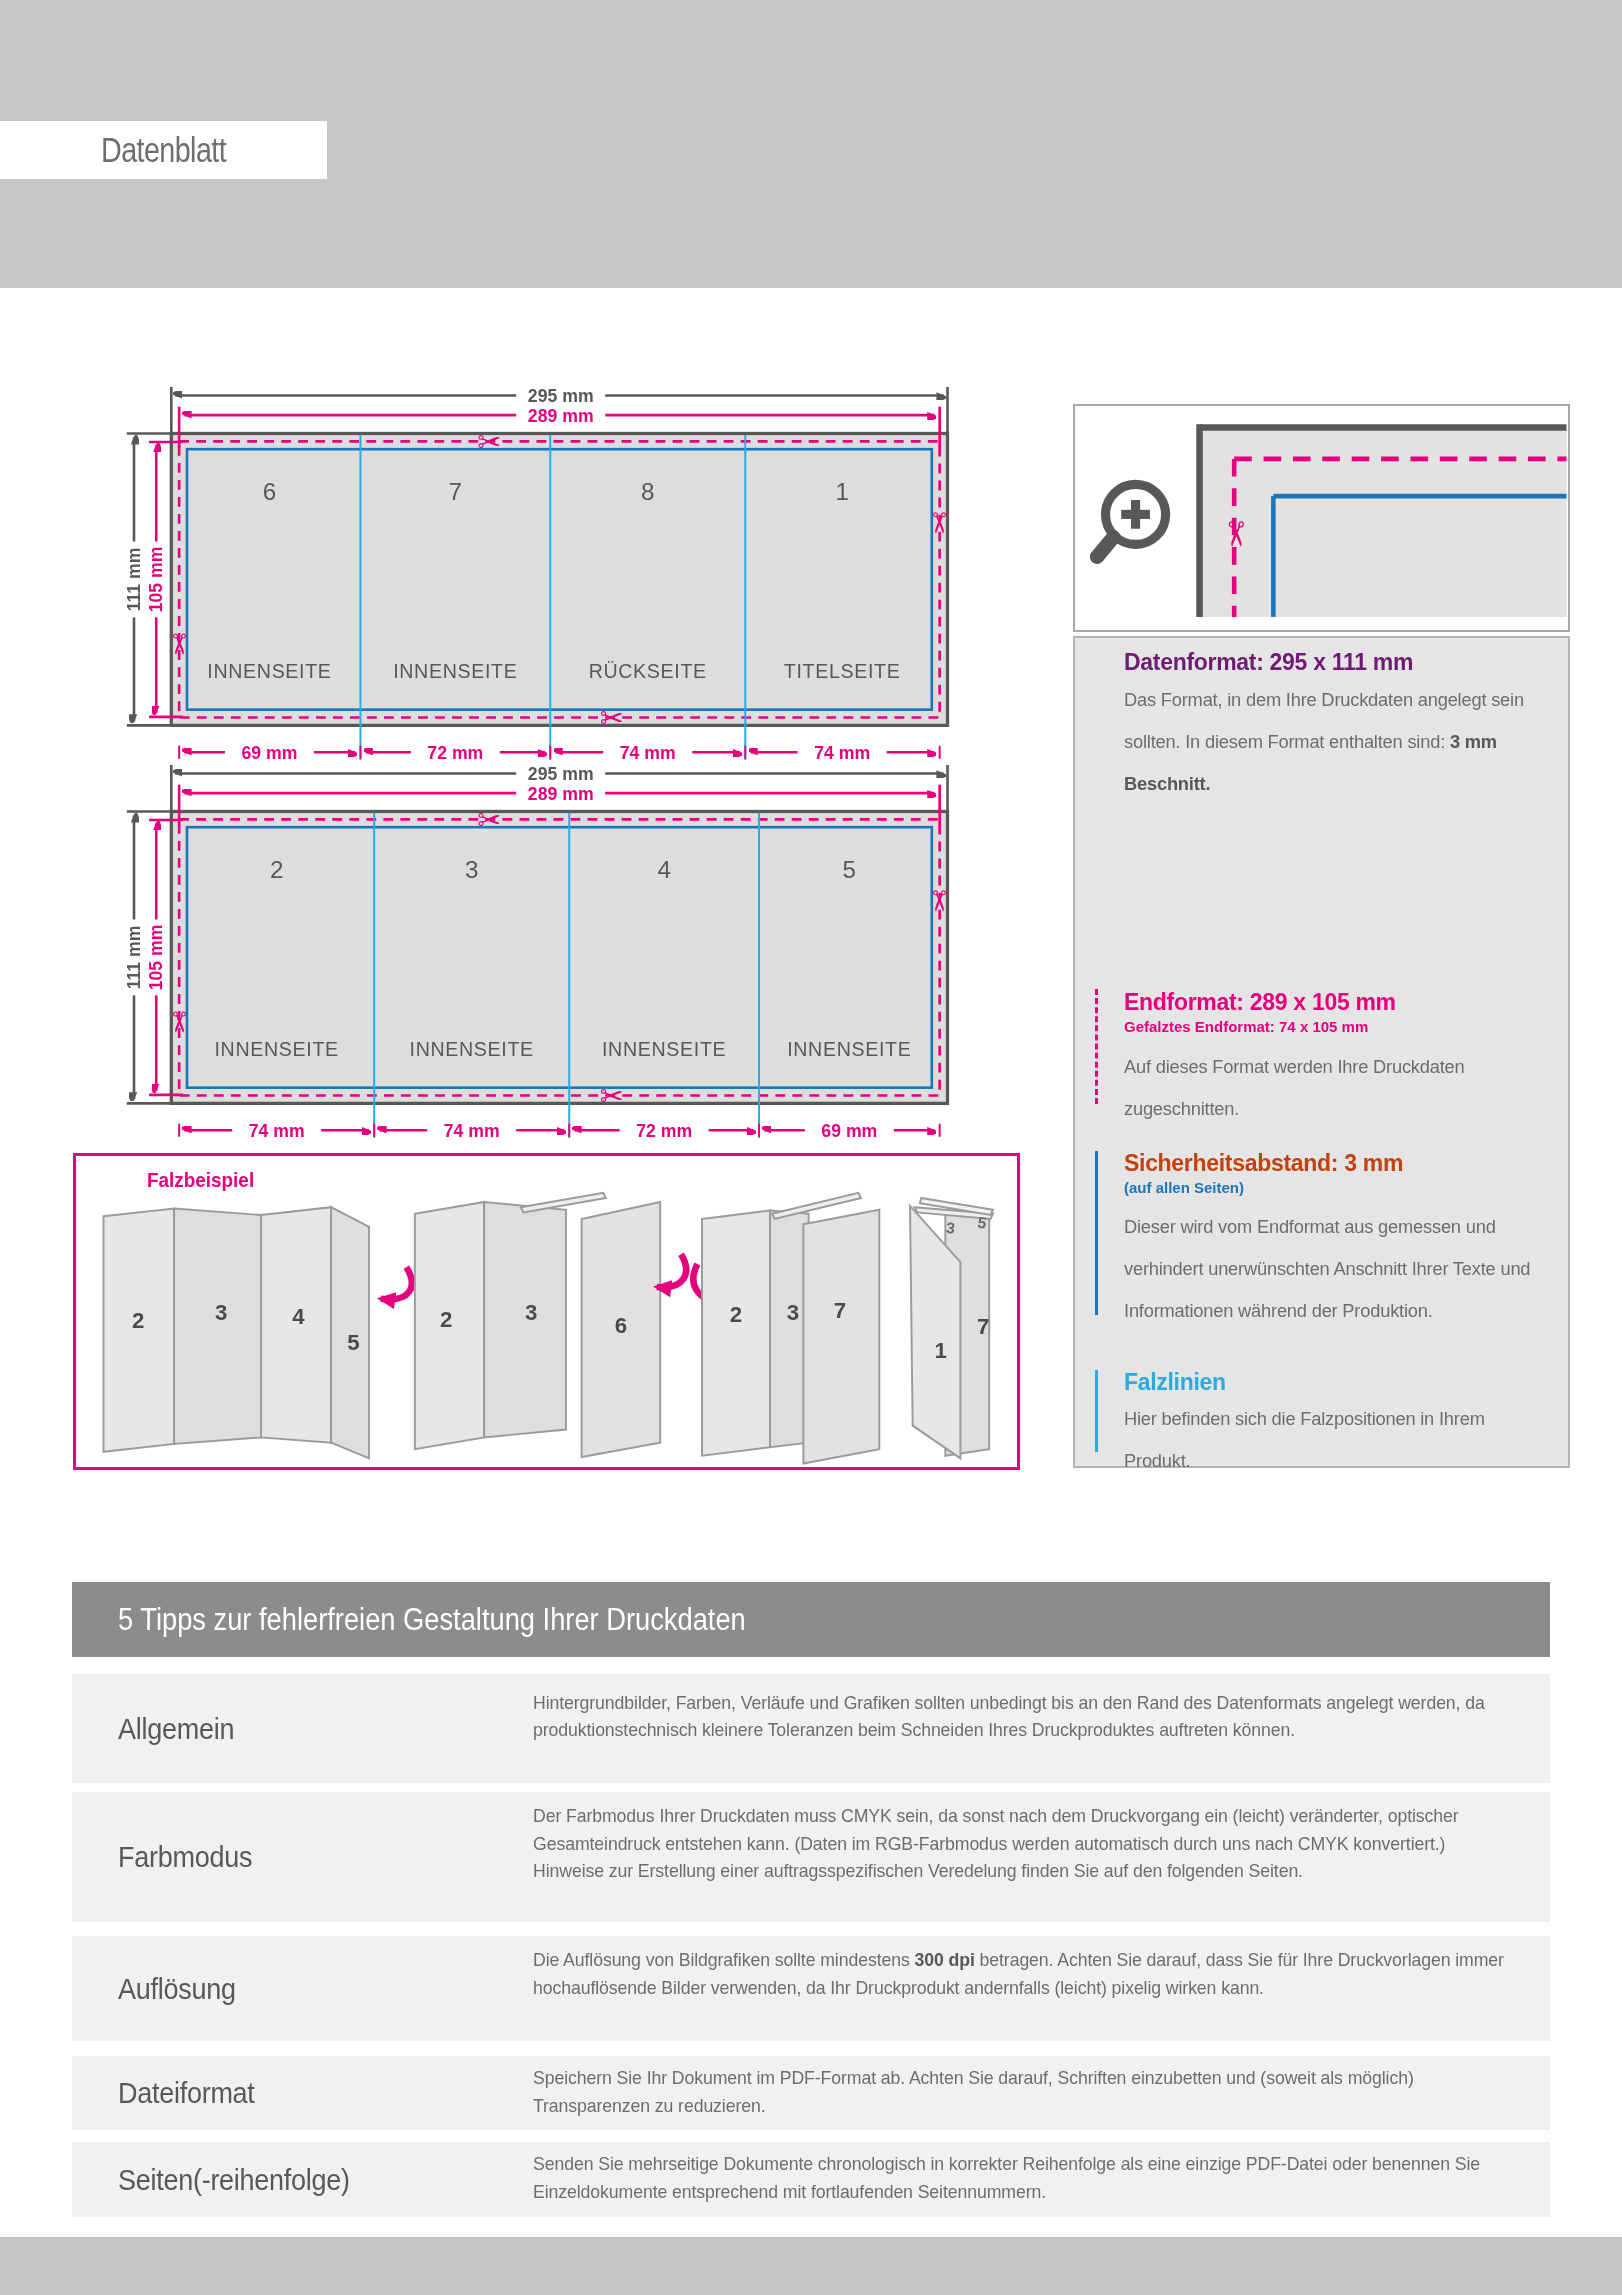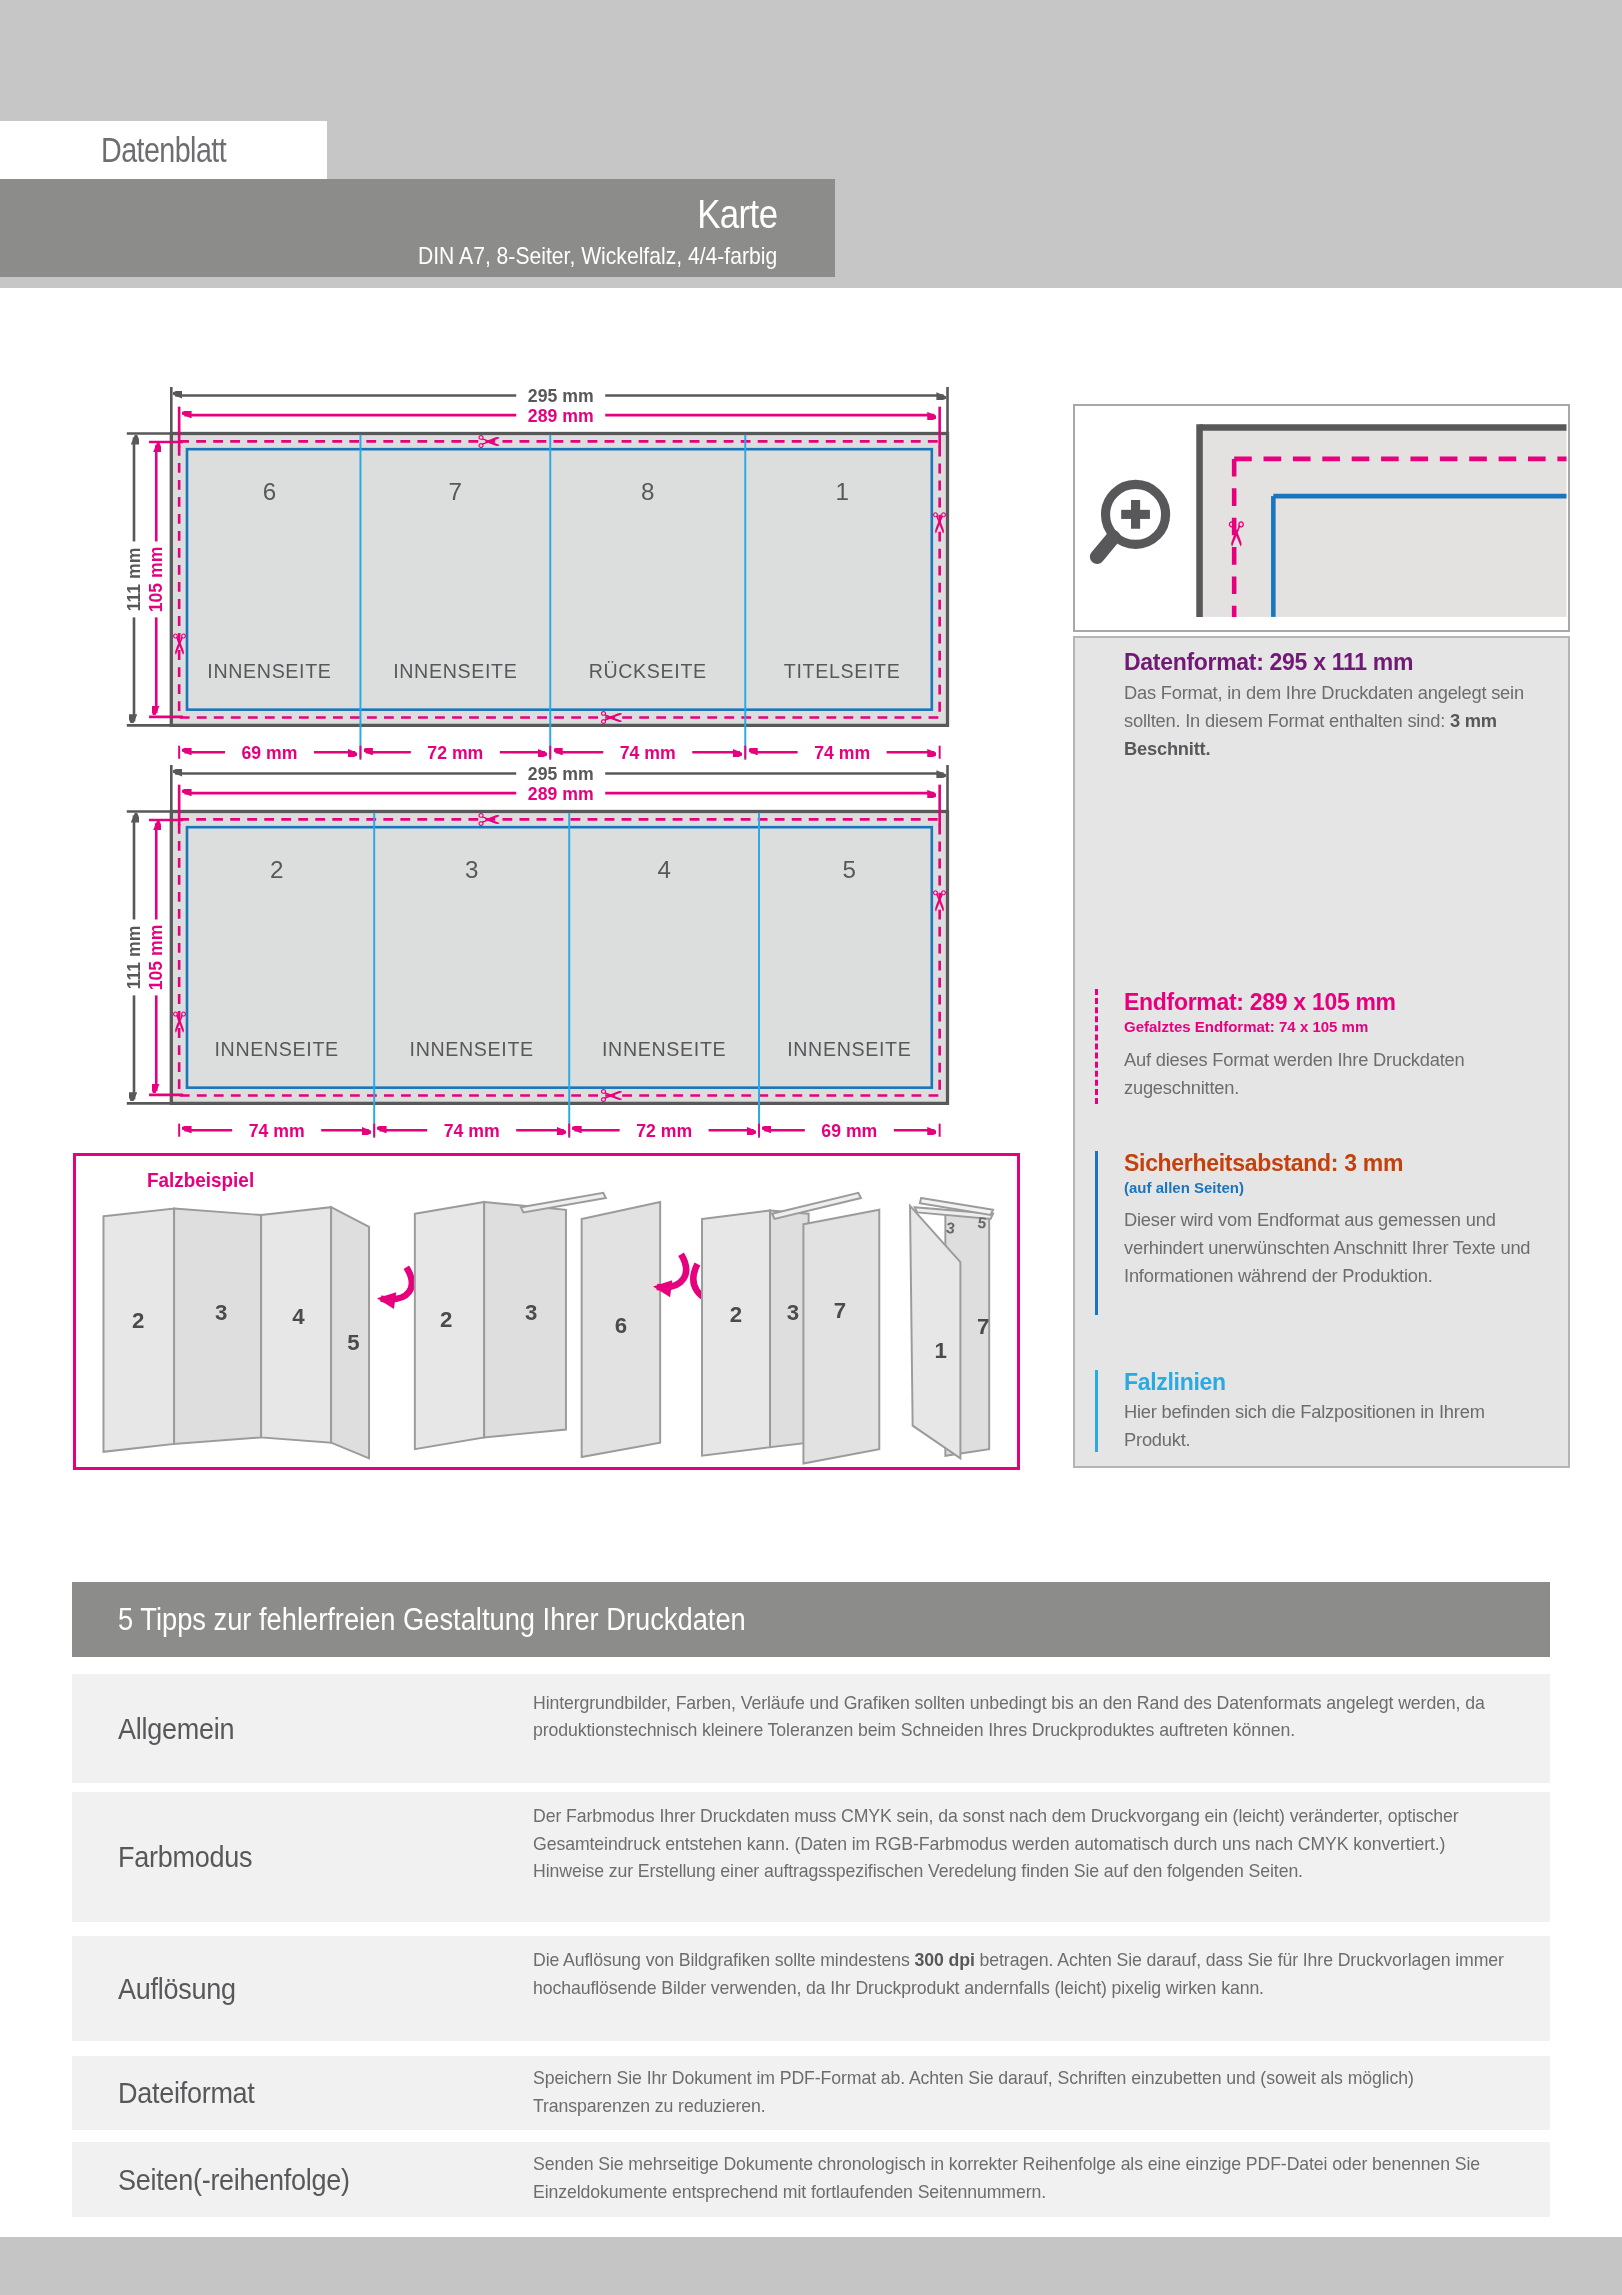--- a/index.html
+++ b/index.html
@@ -32,21 +32,21 @@
   #falz-title { position:absolute; left:71px; top:11.8px; font-size:21px; font-weight:bold; color:#e6007e; transform:scaleX(.9); transform-origin:left center; }
 
   
   #zoom-box { left:1073px; top:404px; width:497px; height:228px; background:#fff; border:2.6px solid #a9a8a8; }
   #info-panel { left:1073px; top:636px; width:497px; height:832px; background:#e6e5e5; border:2px solid #b5b4b4; }
   .ip-head { position:absolute; left:49px; width:422px; font-size:23px; font-weight:bold; color:#701a75; letter-spacing:-0.3px; }
   .ip-head.pink { color:#e6007e; }
   .ip-head.blue { color:#c2410c; }
   .ip-head.cyan { color:#29abe2; }
   .ip-sub { position:absolute; left:49px; width:422px; font-size:15px; font-weight:bold; }
-  .ip-body { position:absolute; left:49px; width:419px; font-size:18.3px; line-height:28px; color:#6d6d6d; letter-spacing:-0.2px; }
+  .ip-body { position:absolute; left:49px; width:419px; font-size:18.3px; line-height:42px; color:#6d6d6d; letter-spacing:-0.2px; }
   .ip-body b { color:#58585a; }
   .accent { position:absolute; left:19.6px; width:0; border-left:3.3px solid; }
   .accent.dashed { border-left-style:dashed; border-left-color:#e6007e; }
   .accent.blue { border-left-color:#1b75bb; }
   .accent.cyan { border-left-color:#29abe2; }
 
   
   #tips-band { left:72px; top:1582px; width:1478px; height:75px; background:#8c8c8a; display:flex; align-items:center; }
   #tips-band span { color:#fff; font-size:31px; margin-left:46px; transform:scaleX(.88); transform-origin:left center; white-space:nowrap; }
   .tip-row { left:72px; width:1478px; background:#f2f1f1; }
@@ -58,24 +58,20 @@
   #band-bottom { left:0; top:2237px; width:1623px; height:58px; background:#c6c5c6; }
 </style>
 </head>
 <body>
 
 <div id="page">
 
   <div class="abs" id="band-top"></div>
   <div class="abs" id="datenblatt-box">
     <span>Datenblatt</span>
-  </div>
-  <div class="abs" id="karte-band">
-    <div class="product">Karte</div>
-    <div class="subtitle">DIN A7, 8-Seiter, Wickelfalz, 4/4-farbig</div>
   </div>
 
   <svg class="abs" style="left:98px;top:366px;width:877px;height:419px" viewBox="150 560 1340 640">
     <defs>
       <marker id="ag" orient="auto-start-reverse" markerWidth="14" markerHeight="12" refX="11" refY="5" markerUnits="userSpaceOnUse">
         <path d="M0,0 L12,5 L0,10 z" fill="#58585a" transform="scale(1.6)"></path>
       </marker>
       <marker id="ap" orient="auto-start-reverse" markerWidth="14" markerHeight="12" refX="11" refY="5" markerUnits="userSpaceOnUse">
         <path d="M0,0 L12,5 L0,10 z" fill="#e6007e" transform="scale(1.6)"></path>
       </marker>

